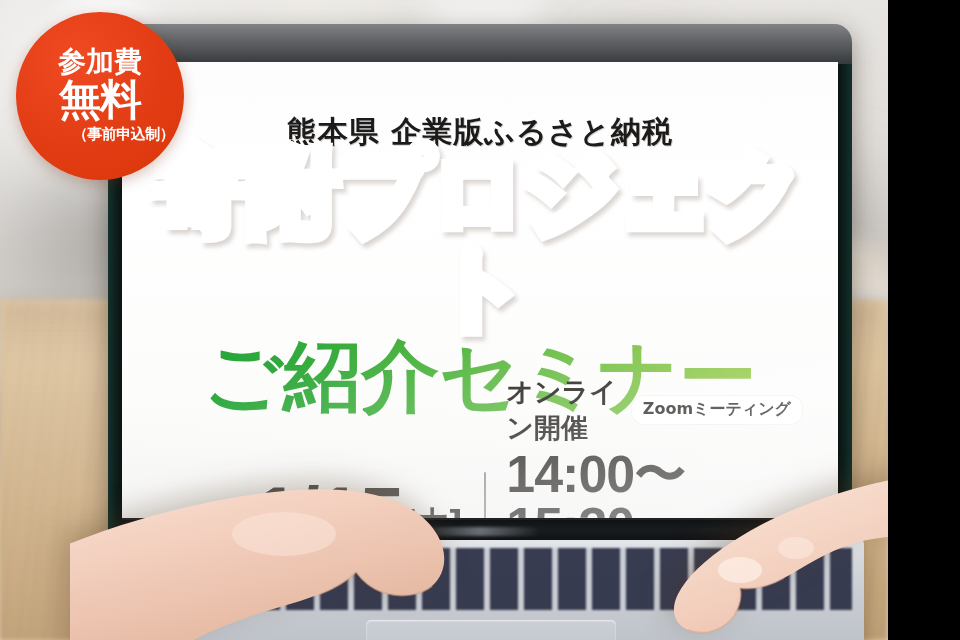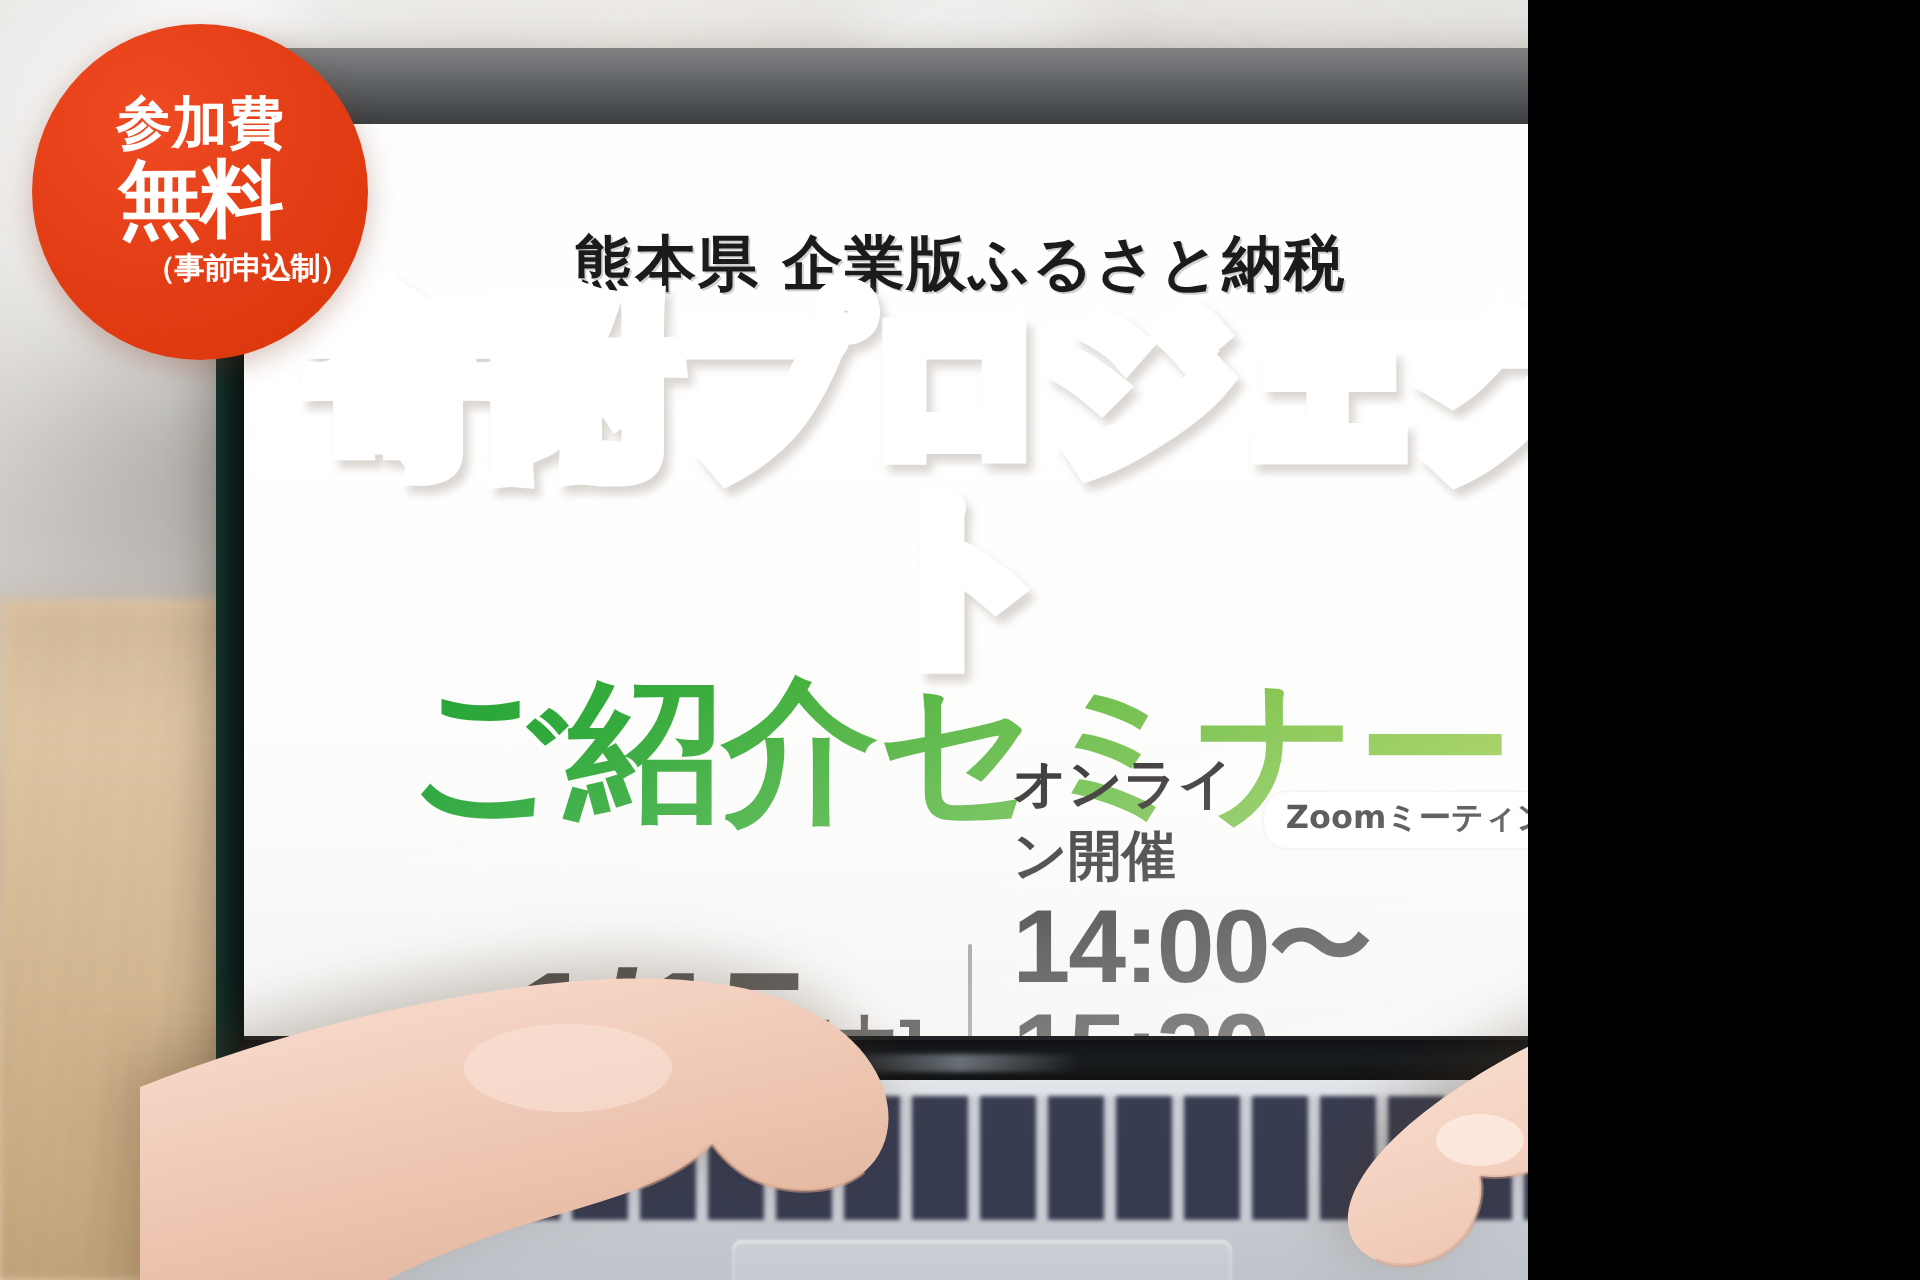--- a/index.html
+++ b/index.html
@@ -1,19 +1,19 @@
 <!DOCTYPE html>
 <html lang="ja"><head>
 <meta charset="utf-8">
 <style>
   html,body{margin:0;padding:0;background:#000;}
   *{box-sizing:border-box;}
   #banner{
     position:relative;
-    width:764px;height:640px;
+    width:888px;height:640px;
     overflow:hidden;
     font-family:"Liberation Sans","DejaVu Sans",sans-serif;
     background:#cfcbc6;
   }
 
   
   .bg-sky{
     position:absolute;inset:0;
     background:
       linear-gradient(180deg,#e7e5e2 0%,#dcd9d5 28%,#cfccc8 48%,#c9c5c0 58%,#bdb6ad 63%, #b6ada2 66%, #c3b5a4 70%, #d8c6ad 78%, #e2cfb4 100%);

